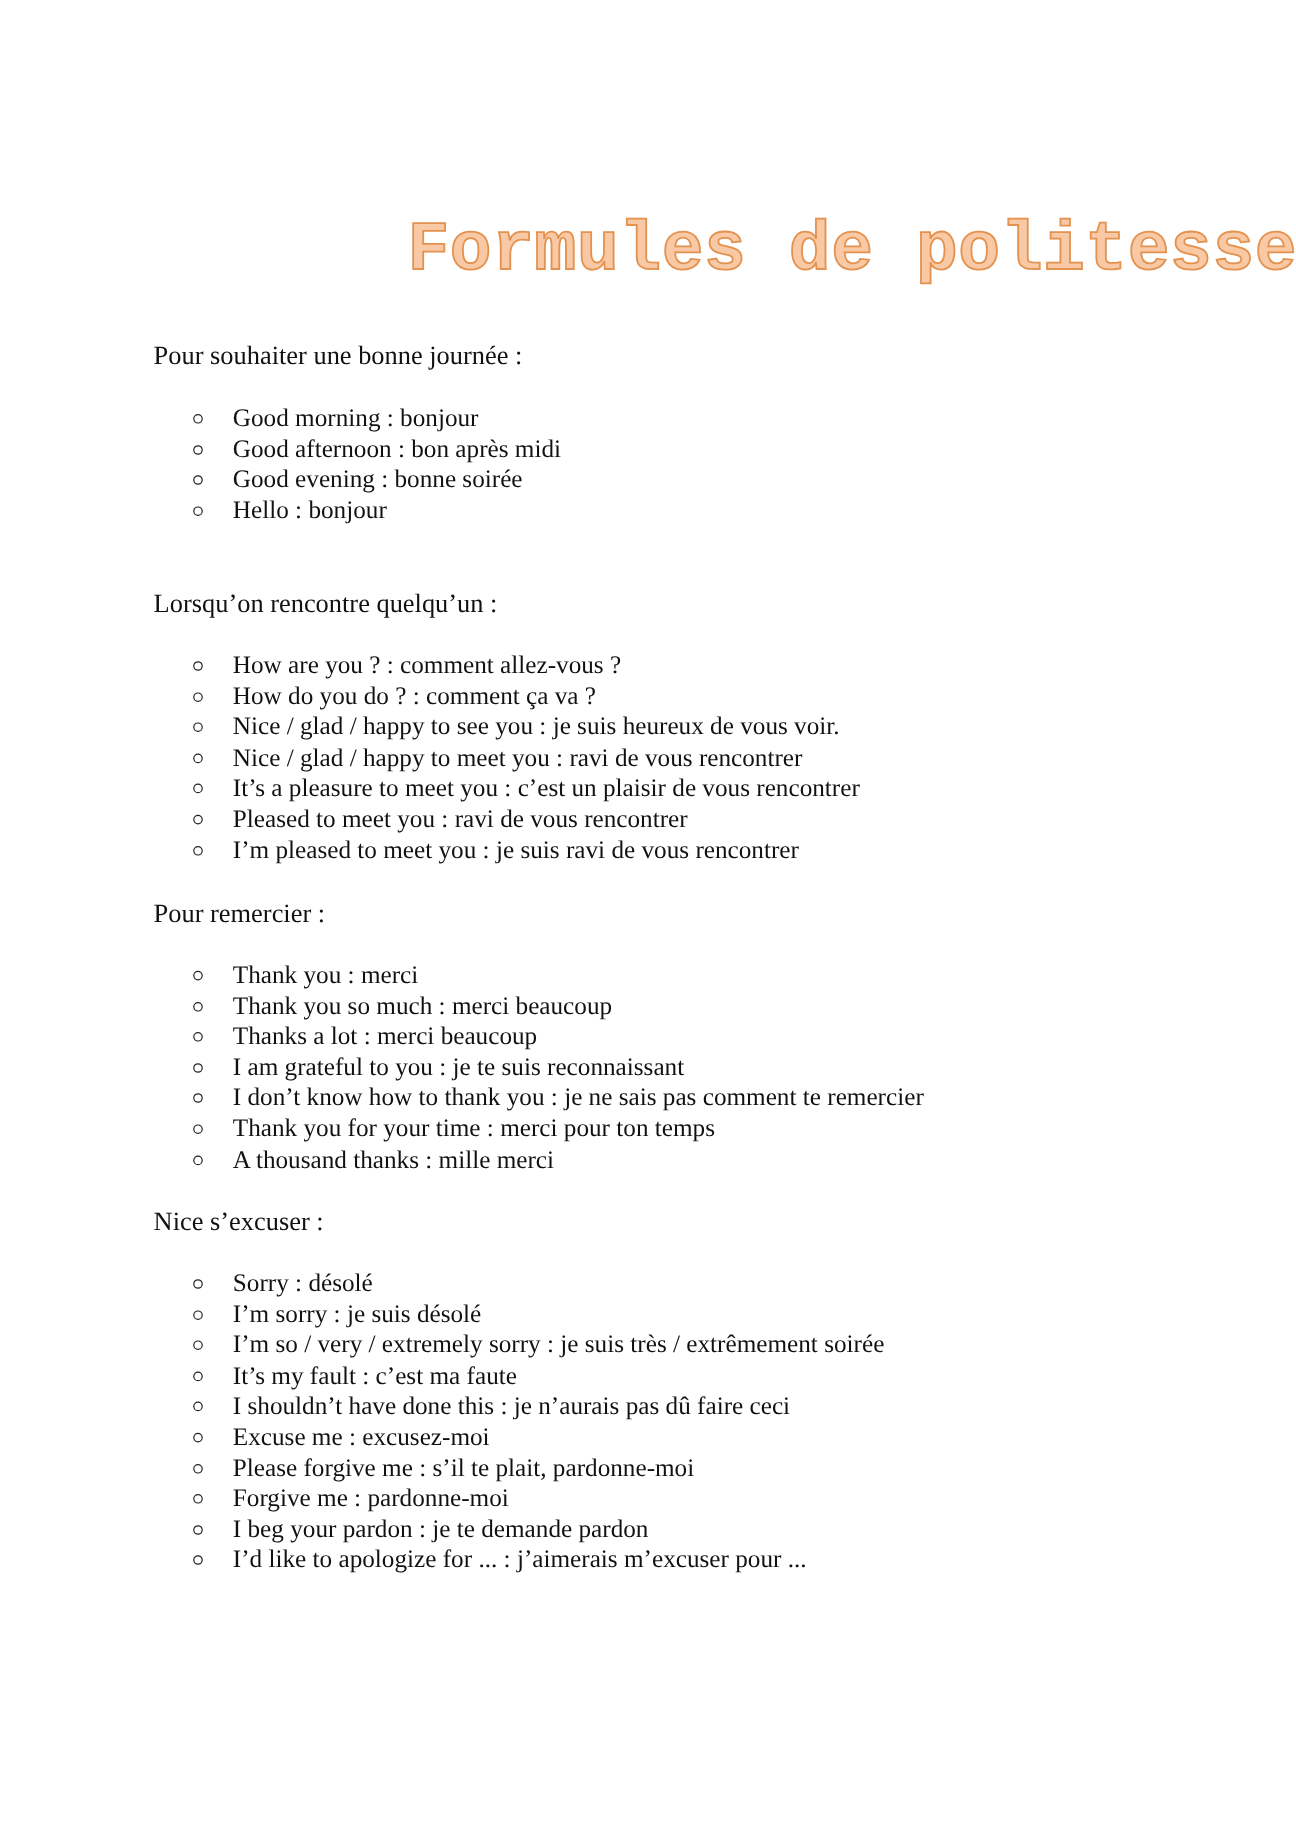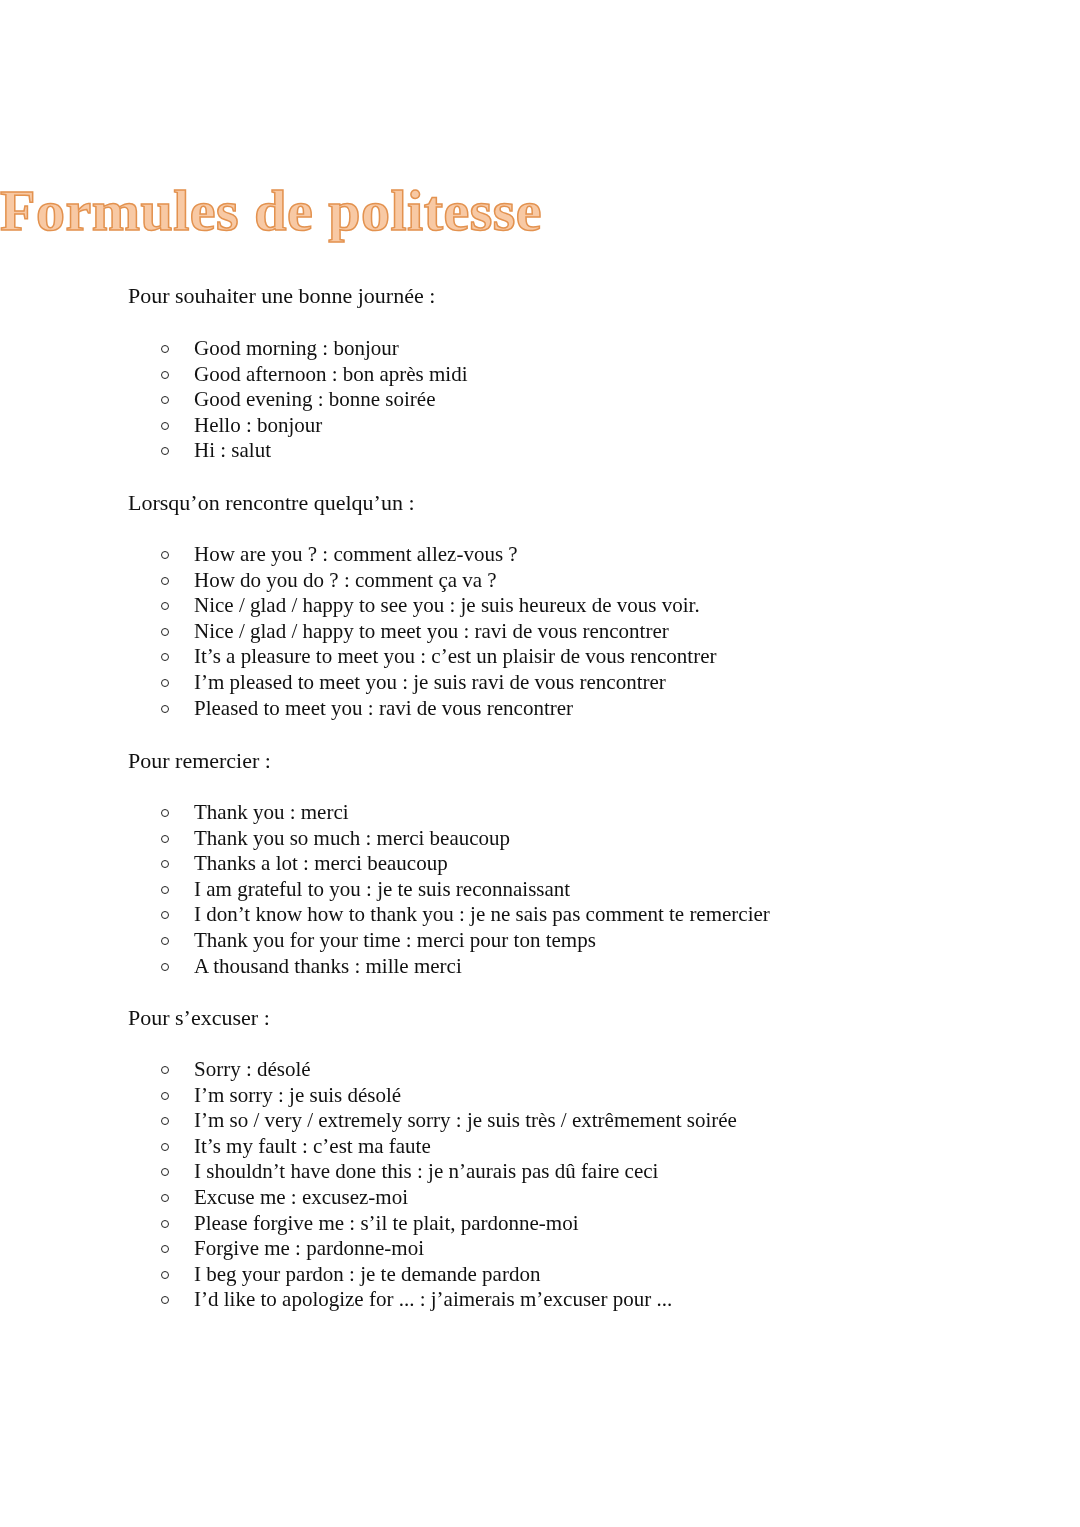--- a/index.html
+++ b/index.html
@@ -1,19 +1,19 @@
 <!DOCTYPE html>
 <html><head>
 <meta charset="utf-8">
 <style>
   html, body { margin: 0; padding: 0; background: #ffffff; }
   body { width: 1080px; height: 1527px; position: relative; overflow: hidden;
          font-family: "Liberation Serif", "DejaVu Serif", serif; color: #111; }
-  .title { position: absolute; left: 0; top: 138px; width: 1065px; text-align: left;
-           font-family: Liberation Serif, serif; font-weight: bold;
+  .title { position: absolute; left: 16px; top: 138px; width: 1065px; text-align: right;
+           font-family: Liberation Mono, monospace; font-weight: bold;
            font-size: 58px; letter-spacing: 0.5px; color: #f8c9a4;
            -webkit-text-stroke: 1.5px #e3924f; }
   .section { position: absolute; left: 128px; width: 900px; margin-top: 28px; }
   .heading { font-size: 22px; line-height: 26px; margin: 0; font-weight: normal; }
   ul.items { list-style: none; margin: 0; padding: 0; position: absolute; left: 0; width: 900px; }
   ul.items li { position: relative; font-size: 21px; line-height: 25.6px; padding-left: 66px; white-space: nowrap; }
   .bullet { position: absolute; left: 33px; top: 9px; width: 8px; height: 8px;
             border: 1.3px solid #222; border-radius: 50%; box-sizing: border-box; }
   .en { font-weight: normal; }
 </style>
@@ -22,52 +22,51 @@
 
 <h1 class="title">Formules de politesse</h1>
 
 <div class="section" style="top:255px;">
   <p class="heading">Pour souhaiter une bonne journée :</p>
   <ul class="items" style="top:53px;">
     <li><span class="bullet"></span><span class="en">Good morning :</span><span> bonjour</span></li>
     <li><span class="bullet"></span><span class="en">Good afternoon :</span><span> bon après midi</span></li>
     <li><span class="bullet"></span><span class="en">Good evening :</span><span> bonne soirée</span></li>
     <li><span class="bullet"></span><span class="en">Hello :</span><span> bonjour</span></li>
-    <li><span class="bullet"></span><span class="en">Hi :</span><span> salut</span></li>
   </ul>
 </div>
 
 <div class="section" style="top:462px;">
   <p class="heading">Lorsqu’on rencontre quelqu’un :</p>
   <ul class="items" style="top:52px;">
     <li><span class="bullet"></span><span class="en">How are you ? :</span><span> comment allez-vous ?</span></li>
     <li><span class="bullet"></span><span class="en">How do you do ? :</span><span> comment ça va ?</span></li>
     <li><span class="bullet"></span><span class="en">Nice / glad / happy to see you :</span><span> je suis heureux de vous voir.</span></li>
     <li><span class="bullet"></span><span class="en">Nice / glad / happy to meet you :</span><span> ravi de vous rencontrer</span></li>
     <li><span class="bullet"></span><span class="en">It’s a pleasure to meet you :</span><span> c’est un plaisir de vous rencontrer</span></li>
+    <li><span class="bullet"></span><span class="en">Pleased to meet you :</span><span> ravi de vous rencontrer</span></li>
     <li><span class="bullet"></span><span class="en">I’m pleased to meet you :</span><span> je suis ravi de vous rencontrer</span></li>
-    <li><span class="bullet"></span><span class="en">Pleased to meet you :</span><span> ravi de vous rencontrer</span></li>
   </ul>
 </div>
 
 <div class="section" style="top:720px;">
   <p class="heading">Pour remercier :</p>
   <ul class="items" style="top:52px;">
     <li><span class="bullet"></span><span class="en">Thank you :</span><span> merci</span></li>
     <li><span class="bullet"></span><span class="en">Thank you so much :</span><span> merci beaucoup</span></li>
     <li><span class="bullet"></span><span class="en">Thanks a lot :</span><span> merci beaucoup</span></li>
     <li><span class="bullet"></span><span class="en">I am grateful to you :</span><span> je te suis reconnaissant</span></li>
     <li><span class="bullet"></span><span class="en">I don’t know how to thank you :</span><span> je ne sais pas comment te remercier</span></li>
     <li><span class="bullet"></span><span class="en">Thank you for your time :</span><span> merci pour ton temps</span></li>
     <li><span class="bullet"></span><span class="en">A thousand thanks :</span><span> mille merci</span></li>
   </ul>
 </div>
 
 <div class="section" style="top:977px;">
-  <p class="heading">Pour s’excuser :</p>
+  <p class="heading">Nice s’excuser :</p>
   <ul class="items" style="top:52px;">
     <li><span class="bullet"></span><span class="en">Sorry :</span><span> désolé</span></li>
     <li><span class="bullet"></span><span class="en">I’m sorry :</span><span> je suis désolé</span></li>
     <li><span class="bullet"></span><span class="en">I’m so / very / extremely sorry :</span><span> je suis très / extrêmement soirée</span></li>
     <li><span class="bullet"></span><span class="en">It’s my fault :</span><span> c’est ma faute</span></li>
     <li><span class="bullet"></span><span class="en">I shouldn’t have done this :</span><span> je n’aurais pas dû faire ceci</span></li>
     <li><span class="bullet"></span><span class="en">Excuse me :</span><span> excusez-moi</span></li>
     <li><span class="bullet"></span><span class="en">Please forgive me :</span><span> s’il te plait, pardonne-moi</span></li>
     <li><span class="bullet"></span><span class="en">Forgive me :</span><span> pardonne-moi</span></li>
     <li><span class="bullet"></span><span class="en">I beg your pardon :</span><span> je te demande pardon</span></li>

